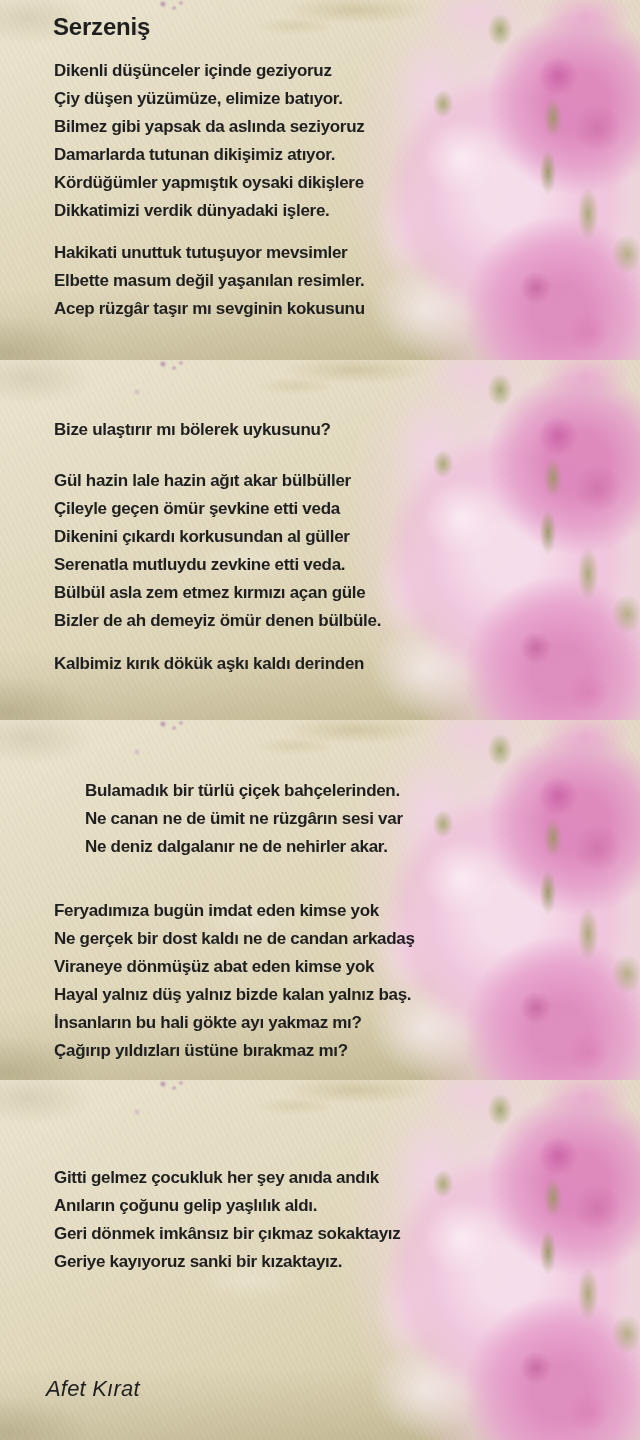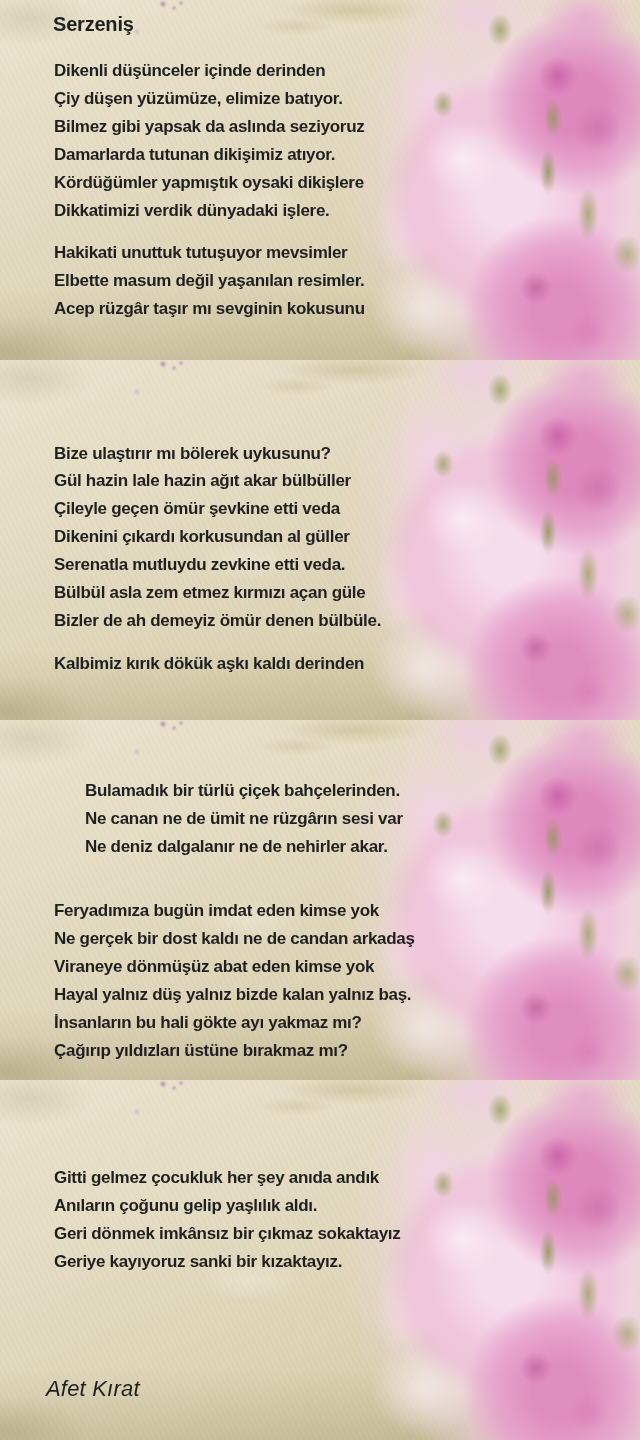--- a/index.html
+++ b/index.html
@@ -89,37 +89,37 @@
       radial-gradient(circle 4px at 137px 32px, rgba(190,152,188,.50), rgba(190,152,188,0));
   }
 
   
   .content { position: absolute; inset: 0; color: var(--text-color, #1f1f1f); }
 
   .title {
     position: absolute;
     left: 53px; top: 13px;
     margin: 0;
-    font-size: 20px;
+    font-size: 24px;
     font-weight: 700;
     letter-spacing: -0.2px;
   }
 
   .stanza { position: absolute; left: 54px; }
   .line {
     height: 28px;
     line-height: 28px;
     font-size: 17px;
     font-weight: 700;
     letter-spacing: -0.3px;
     white-space: nowrap;
   }
   .s0 { top: 57px; }
   .s1 { top: 239px; }
-  .s2 { top: 440px; }
+  .s2 { top: 416px; }
   .s3 { top: 467px; }
   .s4 { top: 650px; }
   .s5 { top: 777px; margin-left: 31px; }
   .s6 { top: 897px; }
   .s7 { top: 1164px; }
 
   .author {
     position: absolute;
     left: 46px; top: 1376px;
     font-size: 22px;
@@ -152,21 +152,21 @@
     <div class="tile">
       <div class="roses"></div>
       <div class="specks"></div>
     </div>
   </div>
 
   <div class="content">
     <h1 class="title">Serzeniş</h1>
 
     <div class="stanza s0">
-      <div class="line">Dikenli düşünceler içinde derinden</div>
+      <div class="line">Dikenli düşünceler içinde geziyoruz</div>
       <div class="line">Çiy düşen yüzümüze, elimize batıyor.</div>
       <div class="line">Bilmez gibi yapsak da aslında seziyoruz</div>
       <div class="line">Damarlarda tutunan dikişimiz atıyor.</div>
       <div class="line">Kördüğümler yapmıştık oysaki dikişlere</div>
       <div class="line">Dikkatimizi verdik dünyadaki işlere.</div>
     </div>
 
     <div class="stanza s1">
       <div class="line">Hakikati unuttuk tutuşuyor mevsimler</div>
       <div class="line">Elbette masum değil yaşanılan resimler.</div>

